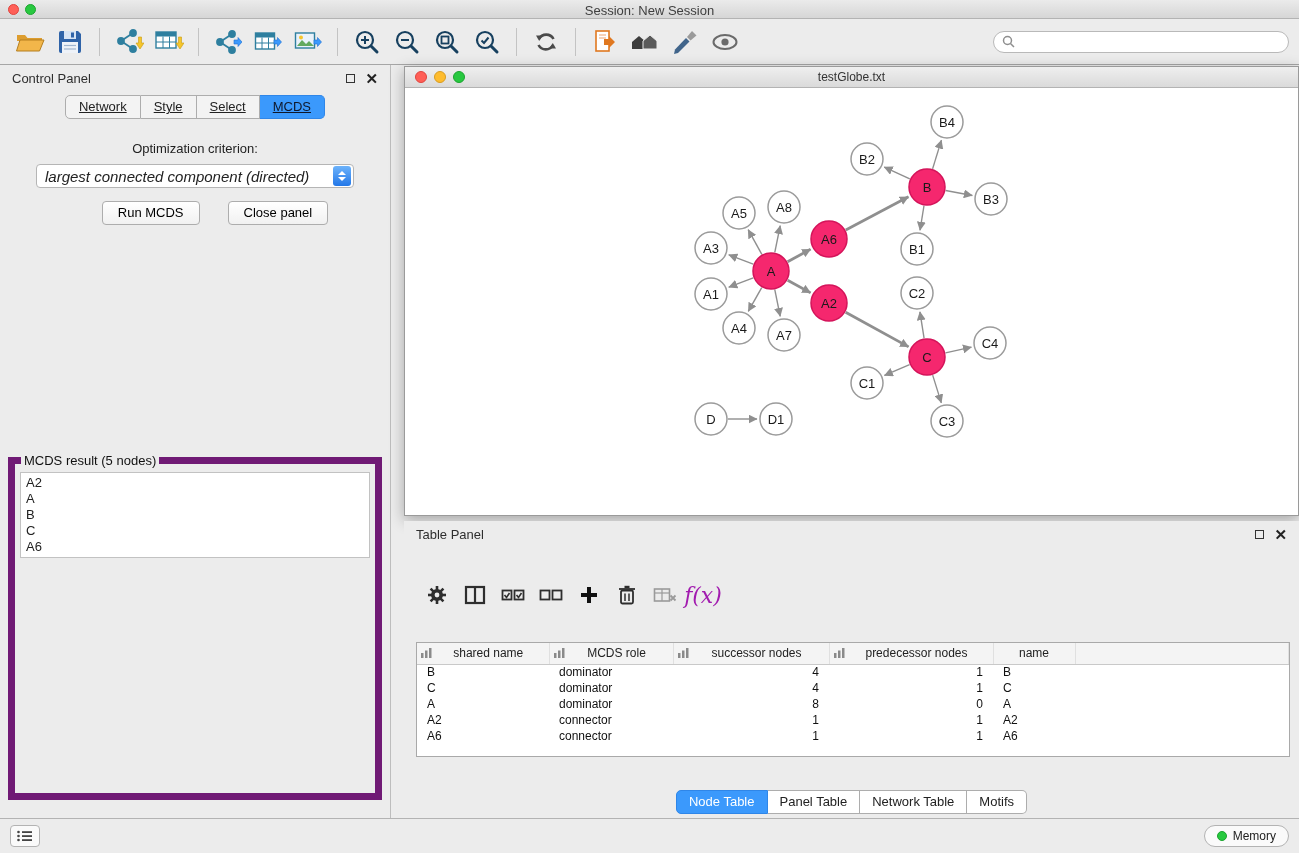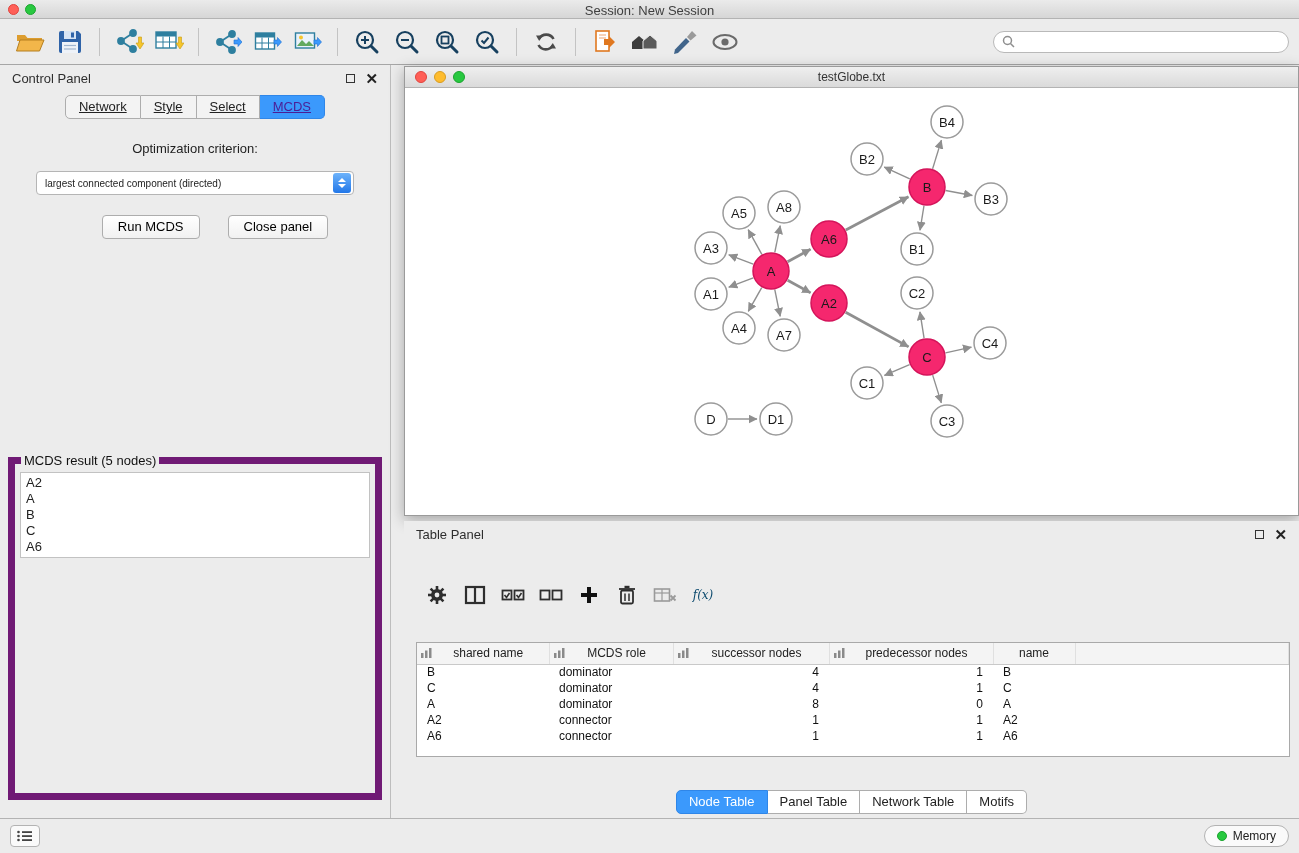--- a/index.html
+++ b/index.html
@@ -29,23 +29,23 @@
   
   .control-panel { width:391px; flex:none; background:#ececec; border-right:1px solid #bdbdbd; display:flex; flex-direction:column; }
   .panel-header { height:27px; flex:none; display:flex; align-items:center; padding:0 12px; font-size:13px; color:#2e2e2e; }
   .ph-icons { margin-left:auto; display:flex; align-items:center; gap:10px; }
   .float-ic { width:9px; height:9px; border:1.5px solid #333; display:inline-block; }
   .close-ic { font-size:15px; font-weight:bold; color:#222; line-height:10px; }
   .cp-tabs { display:flex; justify-content:center; margin:3px 0 12px; flex:none; }
   .cp-tab { font-size:13px; padding:3px 13px 4px; background:#f3f3f3; border:1px solid #adadad; border-left:none; color:#222; cursor:default;text-decoration:underline; }
   .cp-tab:first-child { border-left:1px solid #adadad; border-radius:5px 0 0 5px; }
   .cp-tab:last-child { border-radius:0 5px 5px 0; }
-  .cp-tab.active { background:#3b99fc; border-color:#2f86e8; color:#4c1d95; }
+  .cp-tab.active { background:#3b99fc; border-color:#2f86e8; color:#0f172a; }
   .opt-label { text-align:center; font-size:13px; margin:10px 0 8px; flex:none; }
-  .dropdown { margin:7px 36px; height:24px; background:#fff; border:1px solid #b5b5b5; border-radius:4px; display:flex; align-items:center; padding-left:8px; font-size:10px; flex:none; position:relative; }
+  .dropdown { margin:0 36px; height:24px; background:#fff; border:1px solid #b5b5b5; border-radius:4px; display:flex; align-items:center; padding-left:8px; font-size:15px; flex:none; position:relative;font-style:italic; }
   .dd-text { flex:1; white-space:nowrap; overflow:hidden; }
   .dd-stepper { width:18px; height:20px; margin:0 2px; border-radius:3px; background:linear-gradient(#6db3fb,#2277e8); display:flex; flex-direction:column; align-items:center; justify-content:center; gap:2px; flex:none; }
   .dd-up { width:0; height:0; border-left:4px solid transparent; border-right:4px solid transparent; border-bottom:4px solid #fff; }
   .dd-down { width:0; height:0; border-left:4px solid transparent; border-right:4px solid transparent; border-top:4px solid #fff; }
   .cp-buttons { display:flex; justify-content:center; gap:28px; margin-top:13px; flex:none;padding-left:40px; }
   .pbtn { font-size:13px; font-family:"Liberation Sans",sans-serif; padding:3px 15px 4px; background:linear-gradient(#ffffff,#f1f1f1); border:1px solid #adadad; border-radius:4px; cursor:default; }
   .cp-spacer { flex:1; }
   .result-fieldset { flex:none; height:347px; margin:0 8px 18px; border:7px solid #701a75; padding:4px 5px 25px; display:flex; flex-direction:column; }
   .result-fieldset legend { font-size:13px; padding:0 3px; margin-left:1px; color:#111; }
   .result-list { flex:1; background:#fff; border:1px solid #c2c2c2; font-size:13px; padding:2px 5px; overflow:auto; }
@@ -59,21 +59,21 @@
   .tl2 { width:12px; height:12px; border-radius:50%; }
   .net-title { margin:0 auto; font-size:12px; color:#333; }
   .net-canvas { flex:1; position:relative; background:#fff; overflow:hidden; }
   .net-canvas svg { position:absolute; left:0; top:0; }
   .graph-label { font-family:"Liberation Sans",sans-serif; }
 
   
   .table-panel { flex:1; min-height:0; margin-top:5px; display:flex; flex-direction:column; background:#ececec;gap:28px; }
   .tp-toolbar { height:38px; flex:none; display:flex; align-items:center; gap:4px; padding:0 16px; }
   .tpbtn { width:34px; height:32px; border:none; background:transparent; display:flex; align-items:center; justify-content:center; cursor:default; }
-  .fx { font-family:"DejaVu Serif", serif; font-style:italic; font-size:12px; color:#0c4a6e; }
+  .fx { font-family:"DejaVu Serif", serif; font-style:italic; font-size:22px; color:#a21caf; }
   .table-wrap { flex:1; min-height:0; margin:0 9px 0 12px; border:1px solid #a9a9a9; background:#fff; overflow:hidden; }
   table.data { width:100%; border-collapse:collapse; font-size:12px; table-layout:fixed; }
   table.data thead th { height:21px; background:#f4f4f4; border-bottom:1px solid #c9c9c9; border-right:1px solid #e0e0e0; font-weight:normal; font-size:12px; padding:0 4px; }
   .th-inner { display:flex; align-items:center; }
   .th-inner .col-label { flex:1; text-align:center; }
   table.data tbody td { height:16px; padding:0 10px; color:#111; }
   td.num { text-align:right; padding-right:16px; }
   .tp-tabs { height:33px; flex:none; display:flex; align-items:center; justify-content:center; }
   .ttab { font-size:13px; padding:3px 12px 4px; background:#fff; border:1px solid #adadad; border-left:none; cursor:default; }
   .ttab:first-child { border-left:1px solid #adadad; border-radius:5px 0 0 5px; }

